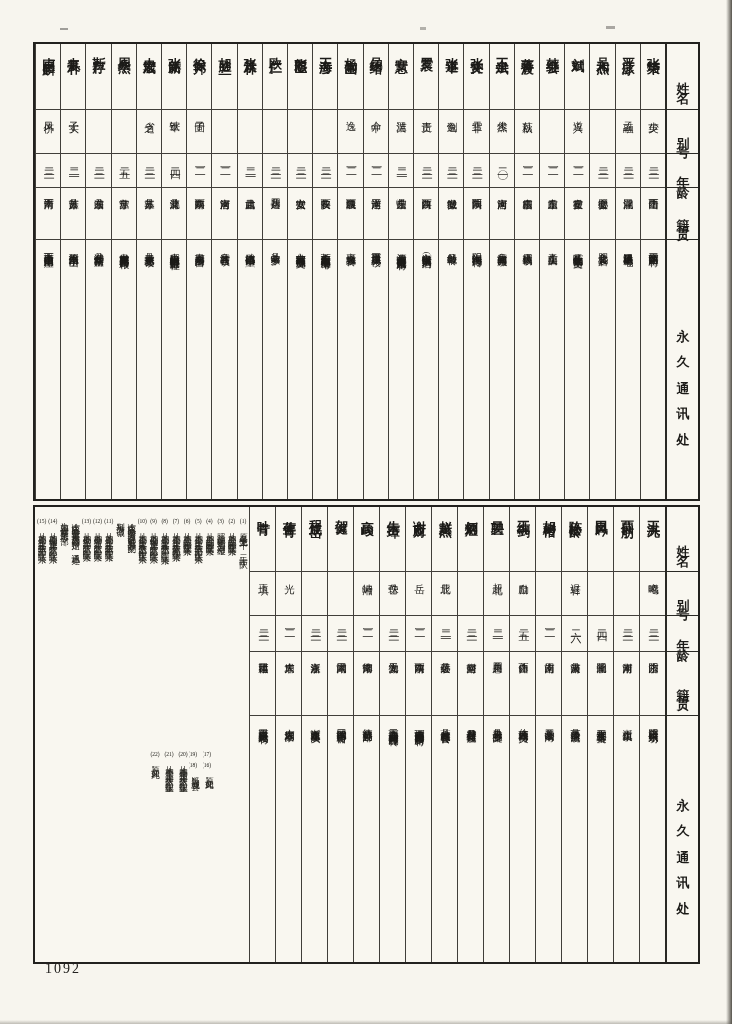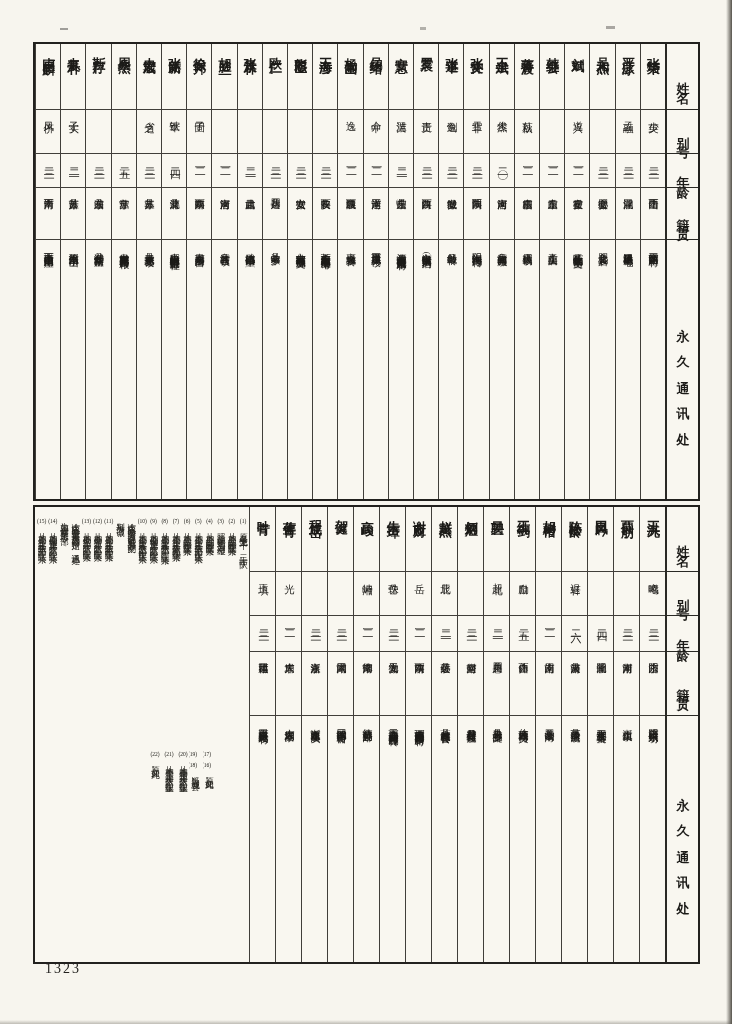--- a/index.html
+++ b/index.html
@@ -449,21 +449,21 @@
 
           <div class="n-col"><span class="n-m">(20)</span><span>从本期骑兵第一大队第一中队转来。</span></div>
 
           <div class="n-col"><span class="n-m">(21)</span><span>从本期工兵第一大队第一中队转来。</span></div>
 
           <div class="n-col"><span class="n-m">(22)</span><span>原文如此。</span></div>
         </div>
     </div>
   </div>
 
-  <div class="page-number">1323</div>
+  <div class="page-number">1092</div>
 
   <div class="tick" style="left:60px;top:28px;width:8px;height:2px;opacity:.5;"></div>
   <div class="tick" style="left:420px;top:27px;width:6px;height:3px;opacity:.4;"></div>
   <div class="tick" style="left:606px;top:26px;width:9px;height:3px;opacity:.45;"></div>
 
   <div class="scan-edge-right"></div>
   <div class="scan-edge-bottom"></div>
 </div>
 
 </body></html>

